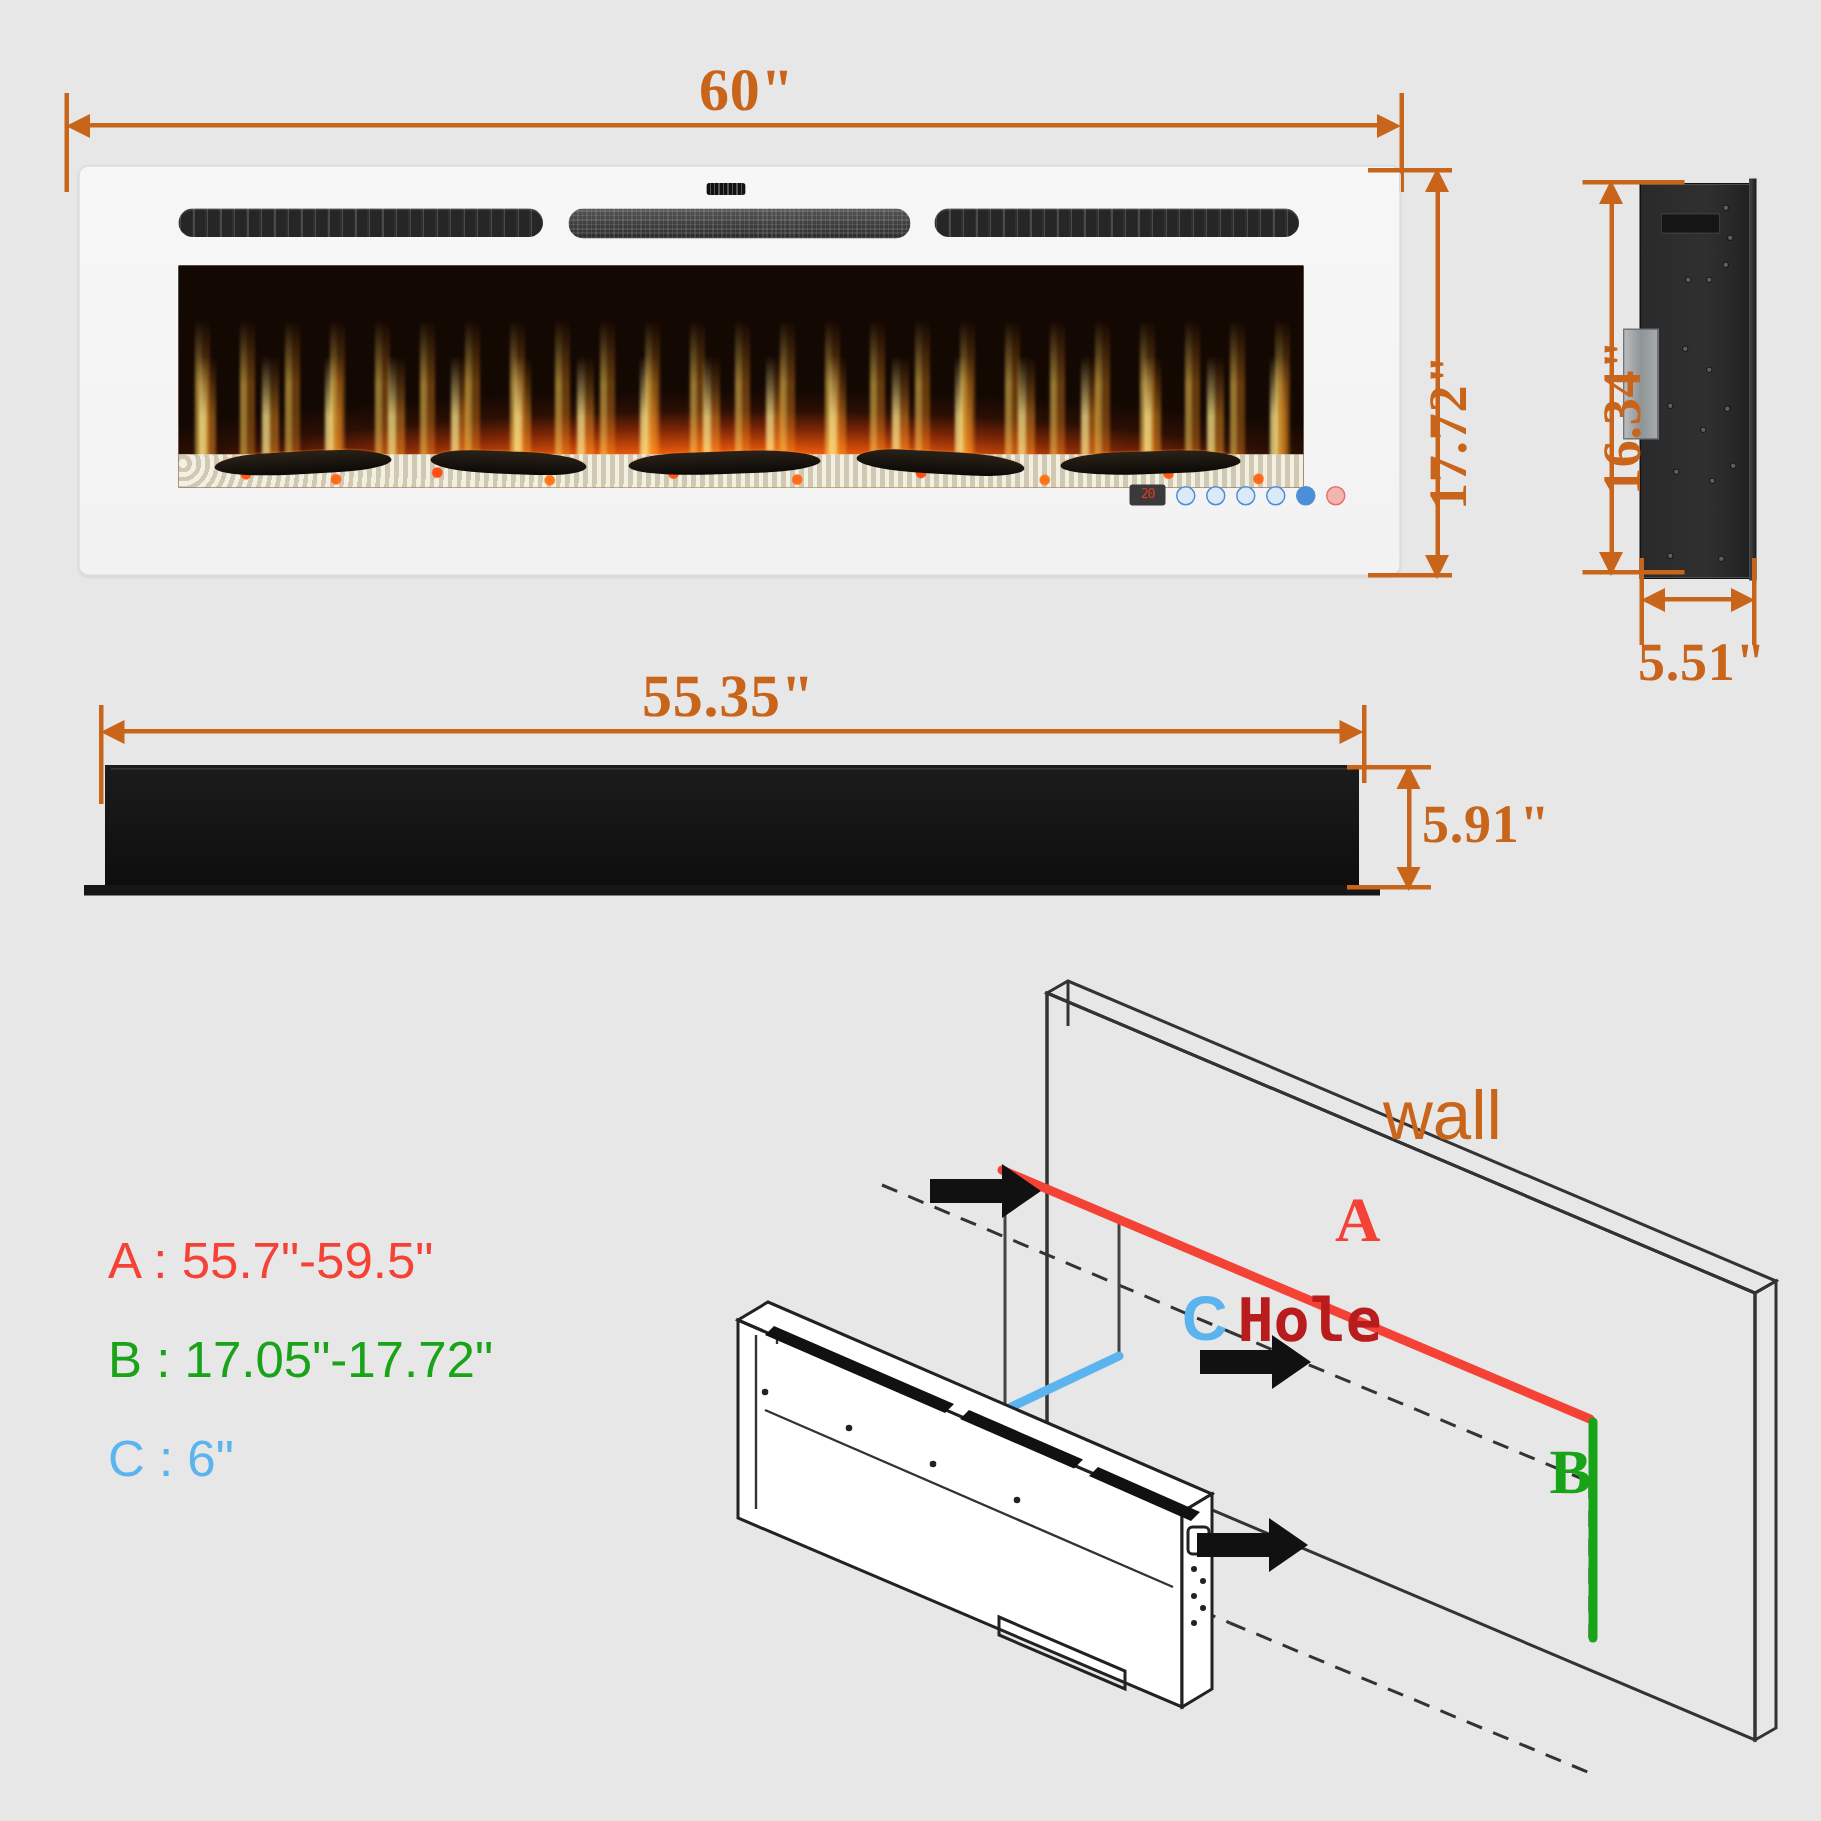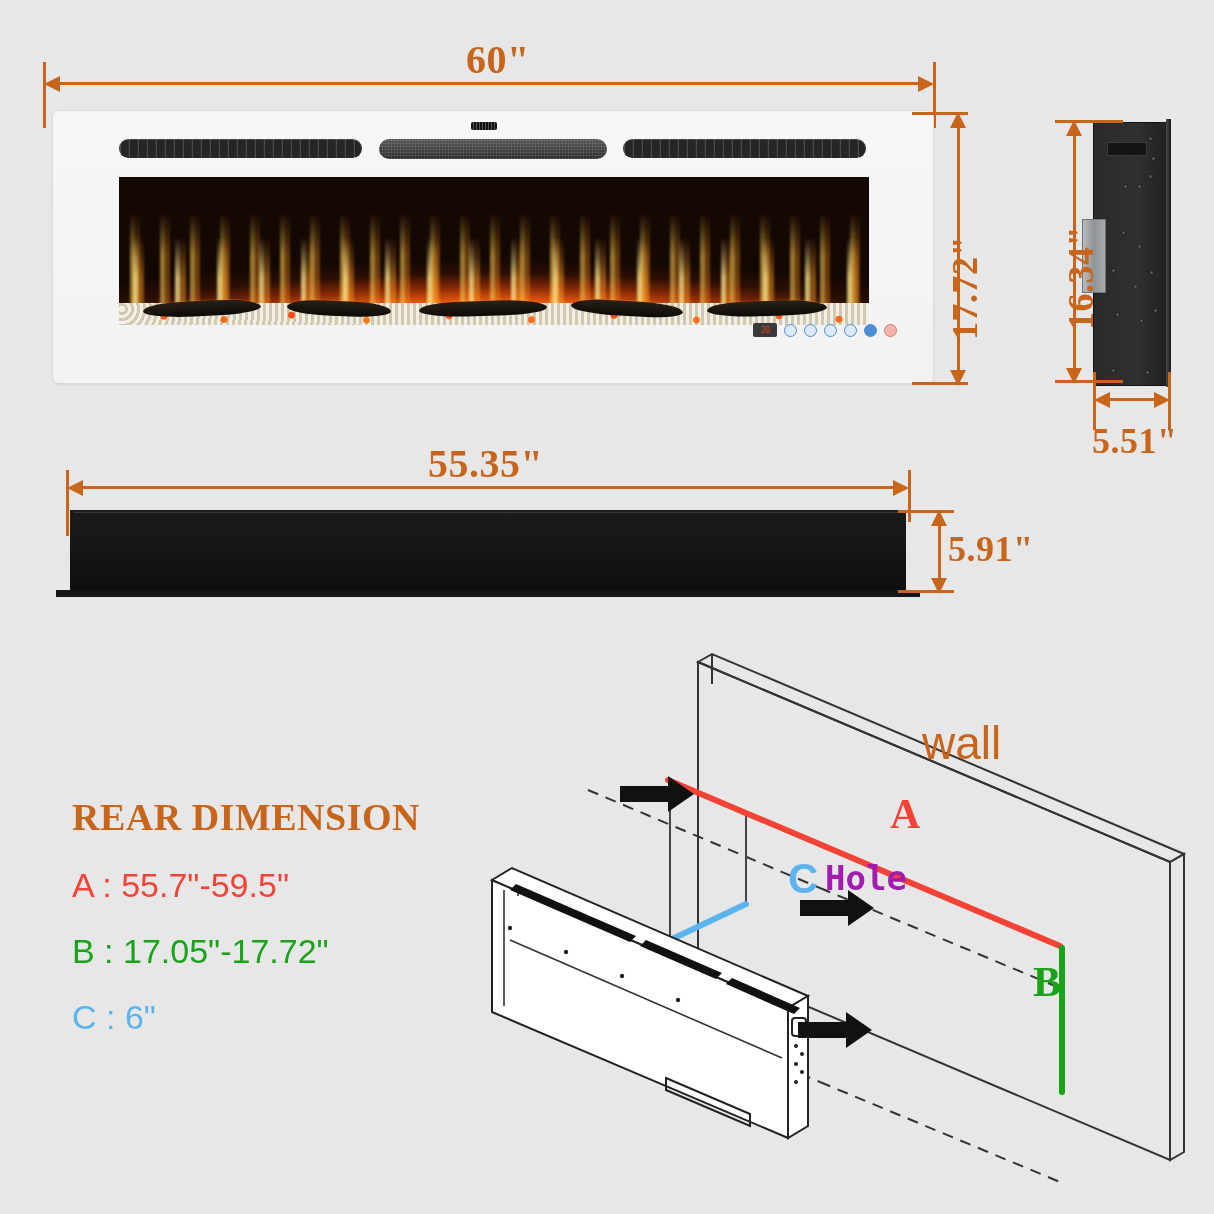--- a/index.html
+++ b/index.html
@@ -198,21 +198,21 @@
     color: #c8651a; font-size: 46px; font-family: "Liberation Sans", sans-serif;
   }
   .mk {
     position: absolute; font-family: "Liberation Serif", serif; font-weight: 700; font-size: 42px;
   }
   #mk-a { left: 420px; top: 150px; color: #f44336; }
   #mk-b { left: 563px; top: 318px; color: #19a319; }
   #mk-c { left: 318px; top: 215px; color: #5bb4ee; font-family: "Liberation Sans", sans-serif; }
   #mk-hole {
     position: absolute; left: 355px; top: 218px;
-    color: #a21caf; font-size: 34px; font-family: "DejaVu Sans Mono", monospace; font-weight: 700;
+    color: #b91c1c; font-size: 40px; font-family: "DejaVu Sans Mono", monospace; font-weight: 700;
   }
 </style>
 </head>
 <body>
 
 <div class="dim dim-h abs" style="left:466px; top:36px;">60"</div>
 <div class="ext ln-v abs" style="left:43px; top:62px; width:3px; height:66px;"></div>
 <div class="ext ln-v abs" style="left:933px; top:62px; width:3px; height:66px;"></div>
 <div class="ln ln-h abs" style="left:52px; top:82px; width:874px;"></div>
 <div class="ah ah-l abs" style="left:44px; top:76px;"></div>
@@ -302,21 +302,20 @@
 </div>
 
 <div class="ln ln-h abs" style="left:898px; top:510px; width:56px;"></div>
 <div class="ln ln-h abs" style="left:898px; top:590px; width:56px;"></div>
 <div class="ln ln-v abs" style="left:938px; top:518px; height:66px;"></div>
 <div class="ah ah-u abs" style="left:931px; top:510px;"></div>
 <div class="ah ah-d abs" style="left:931px; top:578px;"></div>
 <div class="dim dim-h abs" style="left:948px; top:528px; font-size:36px;">5.91"</div>
 
 <div id="rear-legend" class="abs">
-  <div id="rear-title">REAR DIMENSION</div>
   <div class="legend-row legend-a">
     <span>A : </span><span>55.7"-59.5"</span>
   </div>
   <div class="legend-row legend-b">
     <span>B : </span><span>17.05"-17.72"</span>
   </div>
   <div class="legend-row legend-c">
     <span>C : </span><span>6"</span>
   </div>
 </div>

